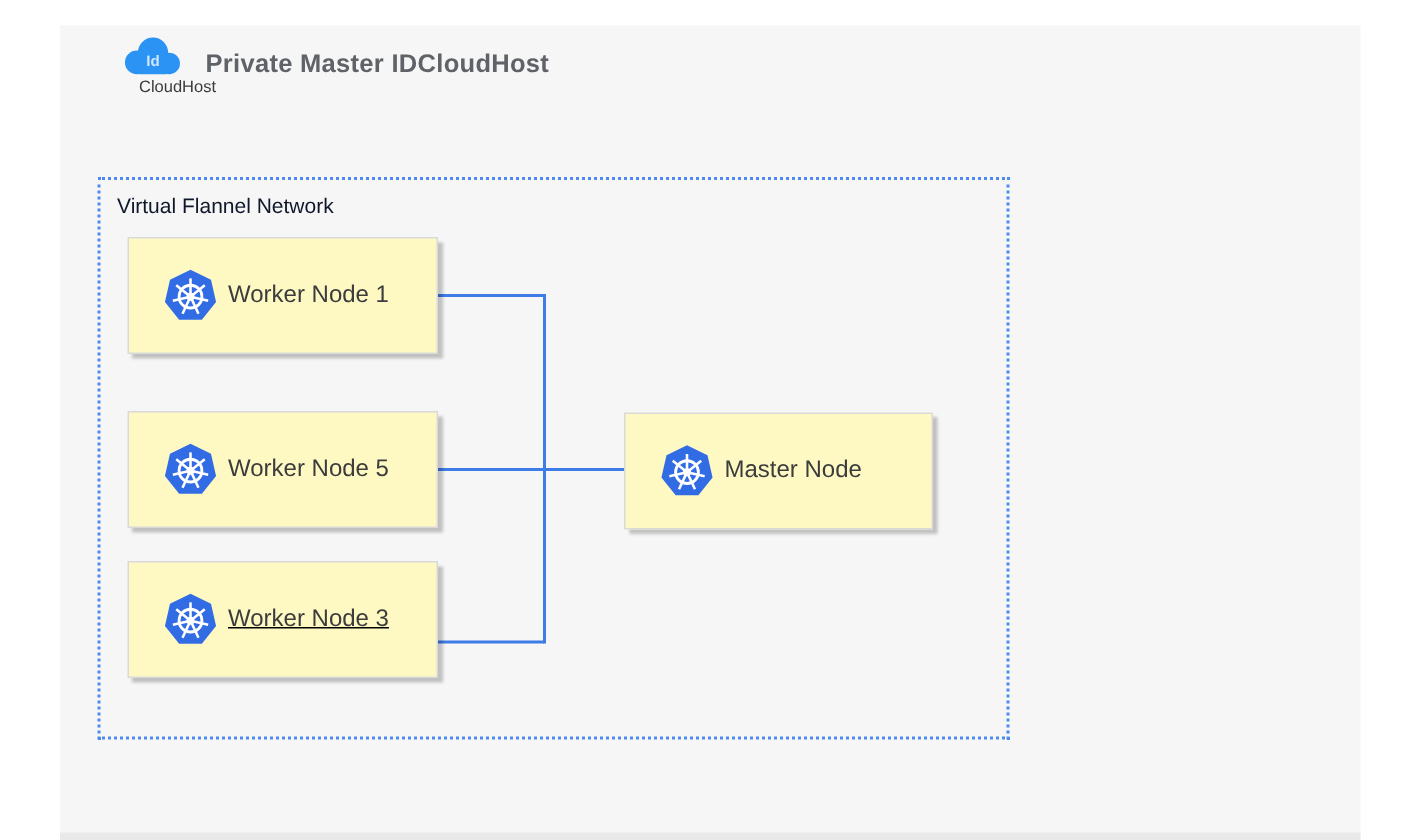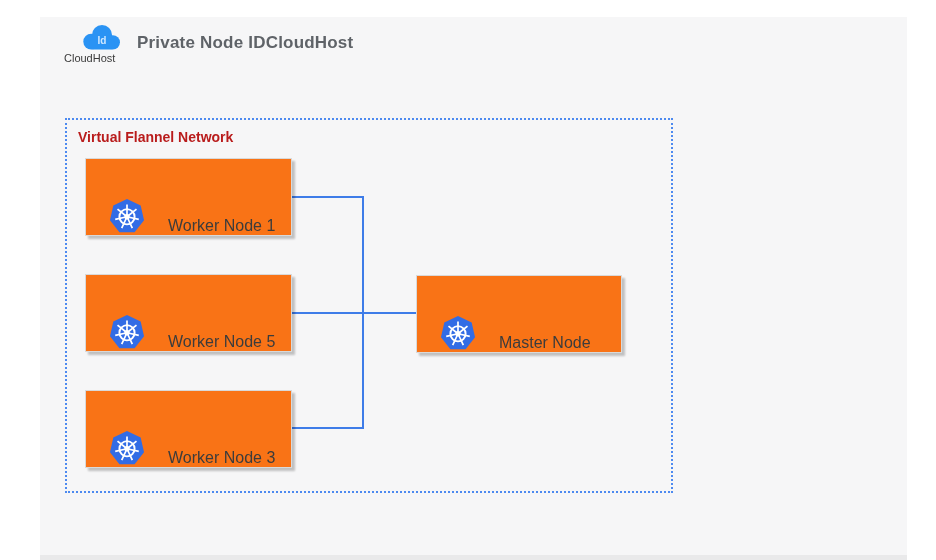--- a/index.html
+++ b/index.html
@@ -15,59 +15,59 @@
     position: absolute; left: 40px; top: 17px;
     width: 867px; height: 543px;
     background: #f6f6f7;
     border-bottom: 5px solid #e9e9ea;
     box-sizing: border-box;
   }
 
   
   .logo-cloud { position: absolute; left: 79px; top: 24px; width: 46px; height: 28px; }
   .logo-brand {
-    position: absolute; left: 64px; top: 52px; width: 70px;
-    text-align: left; font-size: 11px; color: #3a3a3a;
+    position: absolute; left: 74px; top: 52px; width: 70px;
+    text-align: right; font-size: 11px; color: #3a3a3a;
   }
   .page-title {
     position: absolute; left: 137px; top: 33px;
     font-size: 17px; font-weight: bold; color: #5f6368;
     letter-spacing: 0.2px;
   }
 
   
   .network-box {
     position: absolute; left: 65px; top: 118px;
     width: 608px; height: 375px;
     border: 2px dotted #4d8af0;
     box-sizing: border-box;
   }
   .network-label {
     position: absolute; left: 78px; top: 129px;
-    font-size: 14px; color: #b91c1c; font-weight: bold;
+    font-size: 14px; color: #0f172a;
   }
 
   
   .node {
     position: absolute;
     width: 207px; height: 78px;
-    background: #f97316;
+    background: #fef9c3;
     border: 1px solid #d9d9d9;
     box-shadow: 3px 3px 2px rgba(0,0,0,0.22);
-    display: flex; align-items: flex-end;
-    padding-left: 22px; gap: 22px;
+    display: flex; align-items: center;
+    padding-left: 22px; gap: 6px;
     box-sizing: border-box;
     z-index: 2;
   }
   .node-label { font-size: 16px; color: #3c3c3c; white-space: nowrap; }
   .node-icon { flex: 0 0 auto; display: block; }
 
   #node-worker-1 { left: 85px;  top: 158px; }
   #node-worker-2 { left: 85px;  top: 274px; }
-  #node-worker-3 { left: 85px;  top: 390px; }
+  #node-worker-3 { left: 85px;  top: 374px; text-decoration: underline; }
   #node-master   { left: 416px; top: 275px; width: 206px; }
 
   
   .conn { position: absolute; background: #3e7ce8; z-index: 1; }
   #conn-w1     { left: 292px; top: 196px; width: 71px;  height: 2px; }
   #conn-w2     { left: 292px; top: 312px; width: 124px; height: 2px; }
   #conn-w3     { left: 292px; top: 427px; width: 71px;  height: 2px; }
   #conn-spine  { left: 362px; top: 196px; width: 2px;   height: 233px; }
 </style>
 </head>
@@ -79,21 +79,21 @@
   <svg class="logo-cloud" viewBox="0 0 64 38" aria-hidden="true">
     <g fill="#2a93f4">
       <circle cx="17" cy="24" r="11"></circle>
       <circle cx="32" cy="15" r="14"></circle>
       <circle cx="47" cy="25" r="10"></circle>
       <rect x="14" y="21" width="36" height="14" rx="6"></rect>
     </g>
     <text x="32" y="27" text-anchor="middle" font-size="14" font-weight="bold" font-family="Liberation Sans, sans-serif" fill="#cfe8ff">Id</text>
   </svg>
   <div class="logo-brand">CloudHost</div>
-  <div class="page-title">Private Node IDCloudHost</div>
+  <div class="page-title">Private Master IDCloudHost</div>
 
   <div class="network-box"></div>
   <div class="network-label">Virtual Flannel Network</div>
 
   <div class="conn" id="conn-w1"></div>
   <div class="conn" id="conn-w2"></div>
   <div class="conn" id="conn-w3"></div>
   <div class="conn" id="conn-spine"></div>
 
   <div class="node" id="node-worker-1">

